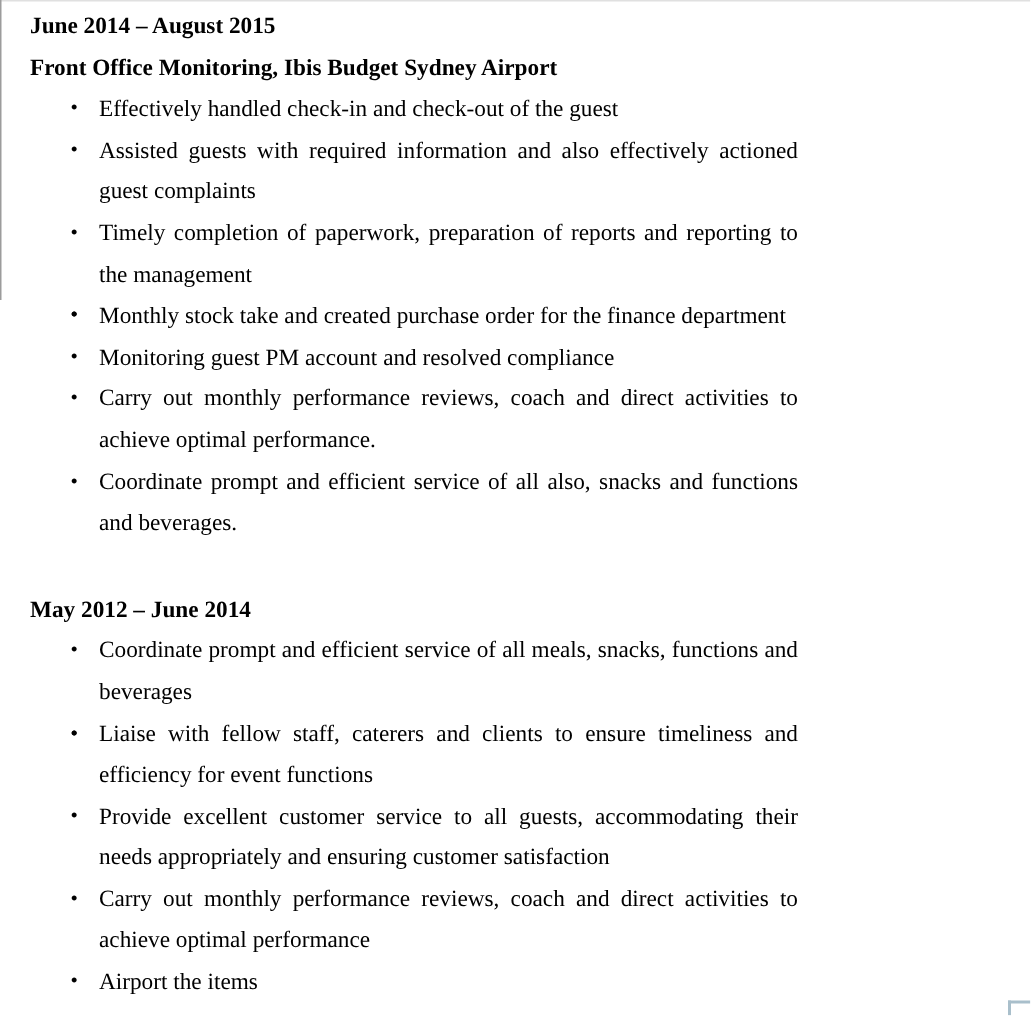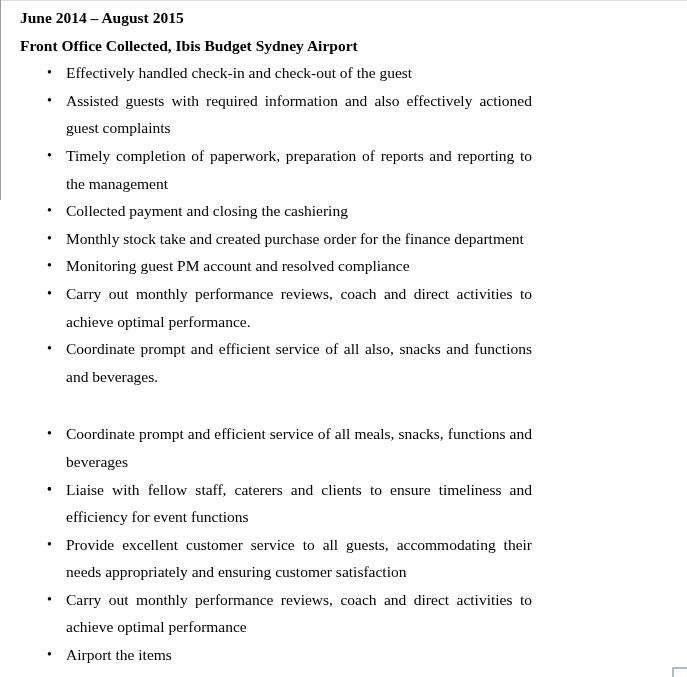--- a/index.html
+++ b/index.html
@@ -66,34 +66,35 @@
 <body>
 
 <div class="page">
   <div class="edge-top"></div>
   <div class="edge-left"></div>
 
   <div class="content">
 
     <div class="section">
       <div class="date-range">June 2014 – August 2015</div>
-      <div class="job-title">Front Office Collected, Ibis Budget Sydney Airport</div>
+      <div class="job-title">Front Office Monitoring, Ibis Budget Sydney Airport</div>
       <ul class="bullets">
         <li class="bullet-item"><span class="bullet">•</span><span>Effectively handled check-in and check-out of the guest</span></li>
         <li class="bullet-item"><span class="bullet">•</span><span>Assisted guests with required information and also effectively actioned guest complaints</span></li>
         <li class="bullet-item"><span class="bullet">•</span><span>Timely completion of paperwork, preparation of reports and reporting to the management</span></li>
-        <li class="bullet-item"><span class="bullet">•</span><span>Collected payment and closing the cashiering</span></li>
+        <li class="bullet-item"><span class="bullet">•</span></li>
         <li class="bullet-item"><span class="bullet">•</span><span>Monthly stock take and created purchase order for the finance department</span></li>
         <li class="bullet-item"><span class="bullet">•</span><span>Monitoring guest PM account and resolved compliance</span></li>
         <li class="bullet-item"><span class="bullet">•</span><span>Carry out monthly performance reviews, coach and direct activities to achieve optimal performance.</span></li>
         <li class="bullet-item"><span class="bullet">•</span><span>Coordinate prompt and efficient service of all also, snacks and functions and beverages.</span></li>
       </ul>
     </div>
 
     <div class="section">
+      <div class="date-range">May 2012 – June 2014</div>
       <ul class="bullets">
         <li class="bullet-item"><span class="bullet">•</span><span>Coordinate prompt and efficient service of all meals, snacks, functions and beverages</span></li>
         <li class="bullet-item"><span class="bullet">•</span></li>
         <li class="bullet-item"><span class="bullet">•</span><span>Liaise with fellow staff, caterers and clients to ensure timeliness and efficiency for event functions</span></li>
         <li class="bullet-item"><span class="bullet">•</span><span>Provide excellent customer service to all guests, accommodating their needs appropriately and ensuring customer satisfaction</span></li>
         <li class="bullet-item"><span class="bullet">•</span><span>Carry out monthly performance reviews, coach and direct activities to achieve optimal performance</span></li>
         <li class="bullet-item"><span class="bullet">•</span><span>Airport the items</span></li>
       </ul>
     </div>
 

